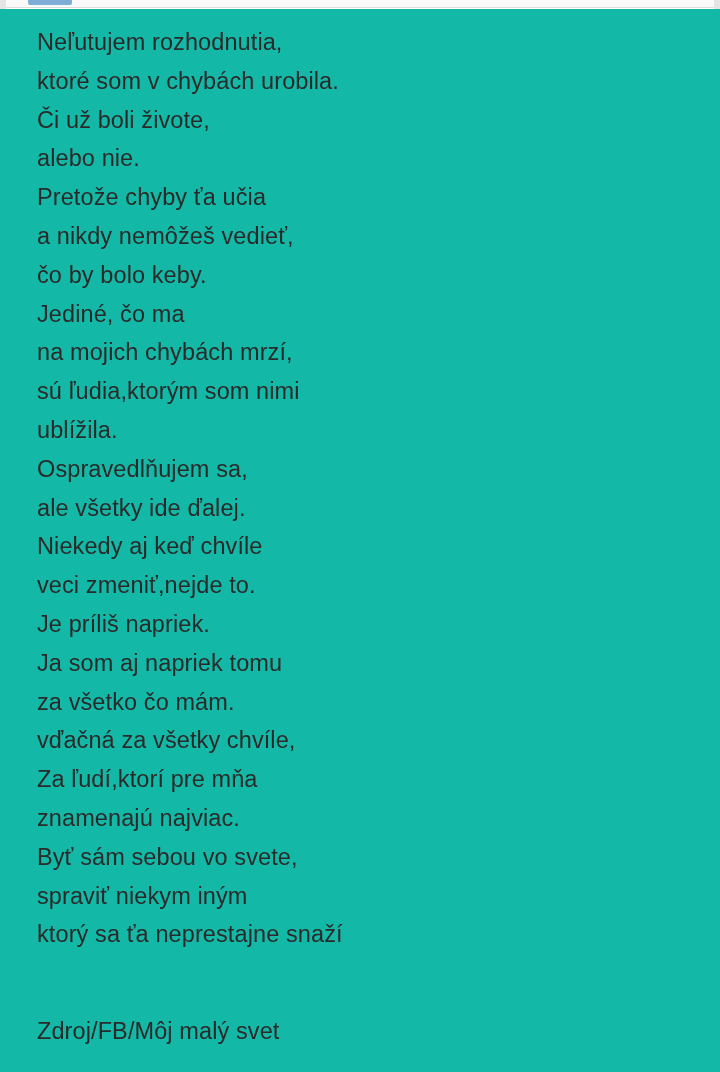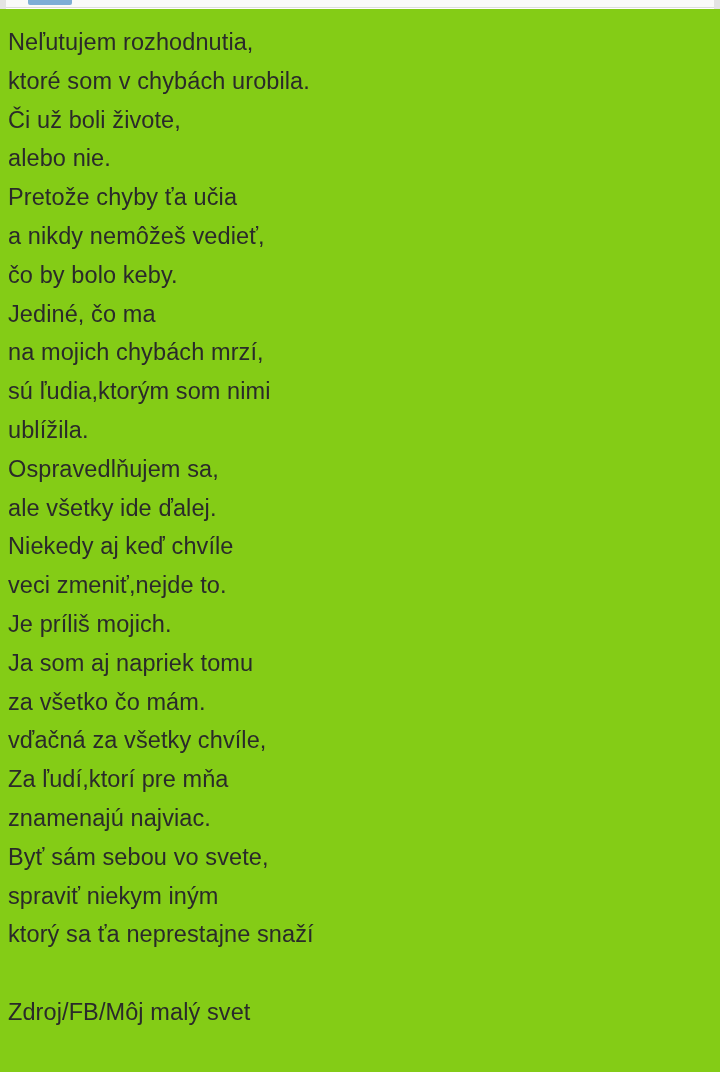--- a/index.html
+++ b/index.html
@@ -54,43 +54,44 @@
     height: 5px;
     background: #7eaed6;
     border-radius: 0 0 2px 2px;
   }
   .content {
     position: absolute;
     left: 0;
     top: 9px;
     width: 720px;
     height: 1063px;
-    padding: 14px 24px 0 8px;
+    padding: 14px 24px 0 37px;
     box-sizing: border-box;
-    background: #84cc16;
+    background: #14b8a6;
   }
   .poem {
     font-size: 23.5px;
     line-height: 38.8px;
     color: #2a2a2a;
     letter-spacing: 0.1px;
     font-weight: 400;
   }
   .poem-line {
     white-space: pre-wrap;
     min-height: 38.8px;
   }
   .poem-line.blank {
     min-height: 38.8px;
   }
   .source-line {
     font-size: 23.5px;
     line-height: 38.8px;
     color: #2a2a2a;
     white-space: pre-wrap;
+    margin-top: 19px;
   }
 </style>
 </head>
 <body>
 
 <div class="page">
 
   <div class="side-gutter-left"></div>
   <div class="side-gutter-right"></div>
 
@@ -108,21 +109,21 @@
       <div class="poem-line">a nikdy nemôžeš vedieť,</div>
       <div class="poem-line">čo by bolo keby.</div>
       <div class="poem-line">Jediné, čo ma</div>
       <div class="poem-line">na mojich chybách mrzí,</div>
       <div class="poem-line">sú ľudia,ktorým som nimi</div>
       <div class="poem-line">ublížila.</div>
       <div class="poem-line">Ospravedlňujem sa,</div>
       <div class="poem-line">ale všetky ide ďalej.</div>
       <div class="poem-line">Niekedy aj keď chvíle</div>
       <div class="poem-line">veci zmeniť,nejde to.</div>
-      <div class="poem-line">Je príliš mojich.</div>
+      <div class="poem-line">Je príliš napriek.</div>
       <div class="poem-line">Ja som aj napriek tomu</div>
       <div class="poem-line">za všetko čo mám.</div>
       <div class="poem-line">vďačná za všetky chvíle,</div>
       <div class="poem-line">Za ľudí,ktorí pre mňa</div>
       <div class="poem-line">znamenajú najviac.</div>
       <div class="poem-line">Byť sám sebou vo svete,</div>
       <div class="poem-line">spraviť niekym iným</div>
       <div class="poem-line">ktorý sa ťa neprestajne snaží</div>
       <div class="poem-line blank">&nbsp;</div>
       <div class="source-line">Zdroj/FB/Môj malý svet</div>

